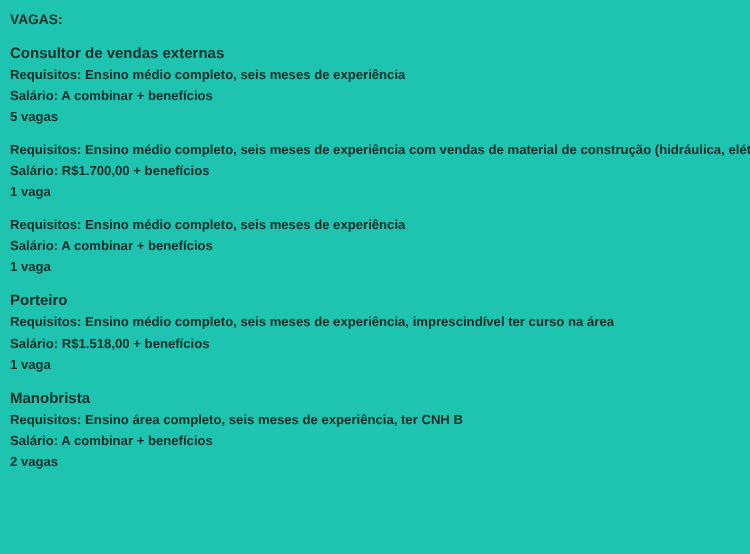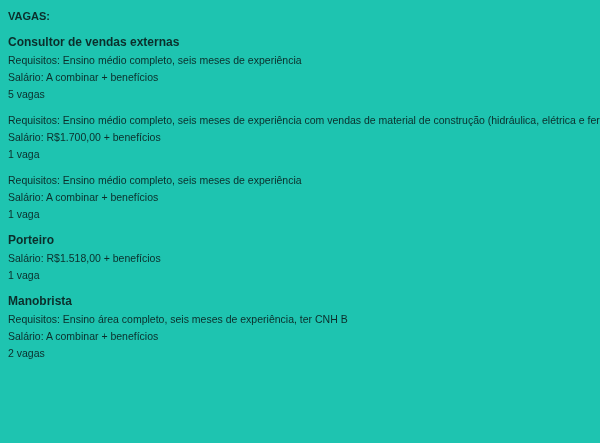--- a/index.html
+++ b/index.html
@@ -33,21 +33,21 @@
   }
   .job-title {
     font-size: 12px;
     font-weight: bold;
     color: #0b2e2b;
     line-height: 15px;
     margin-bottom: 3px;
   }
   .job-line {
     font-size: 10.5px;
-    font-weight: normal;
+    font-weight: bold;
     color: #0b2e2b;
     line-height: 15px;
     margin-bottom: 2px;
     white-space: nowrap;
   }
 </style>
 </head>
 <body>
 
 <div class="page">
@@ -68,20 +68,21 @@
   </div>
 
   <div class="job">
     <div class="job-line">Requisitos: Ensino médio completo, seis meses de experiência</div>
     <div class="job-line">Salário: A combinar + benefícios</div>
     <div class="job-line">1 vaga</div>
   </div>
 
   <div class="job">
     <div class="job-title">Porteiro</div>
+    <div class="job-line">Requisitos: Ensino médio completo, seis meses de experiência, imprescindível ter curso na área</div>
     <div class="job-line">Salário: R$1.518,00 + benefícios</div>
     <div class="job-line">1 vaga</div>
   </div>
 
   <div class="job">
     <div class="job-title">Manobrista</div>
     <div class="job-line">Requisitos: Ensino área completo, seis meses de experiência, ter CNH B</div>
     <div class="job-line">Salário: A combinar + benefícios</div>
     <div class="job-line">2 vagas</div>
   </div>

